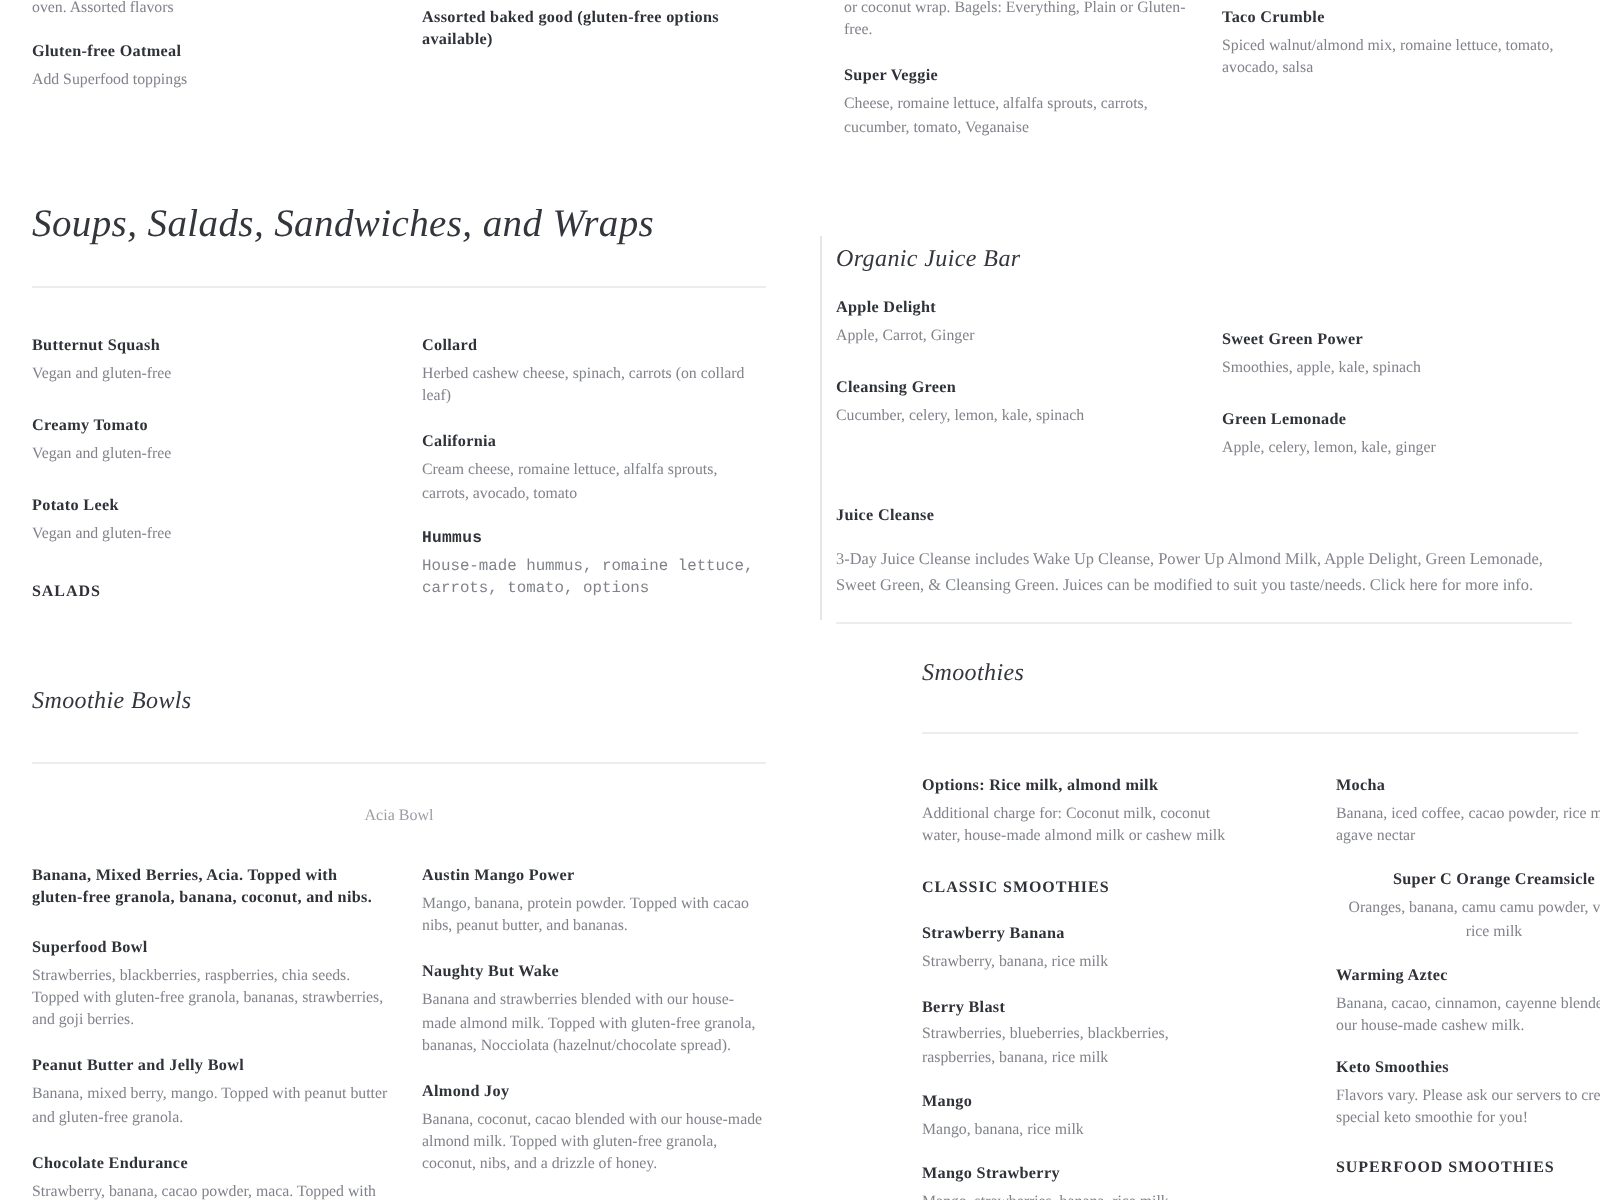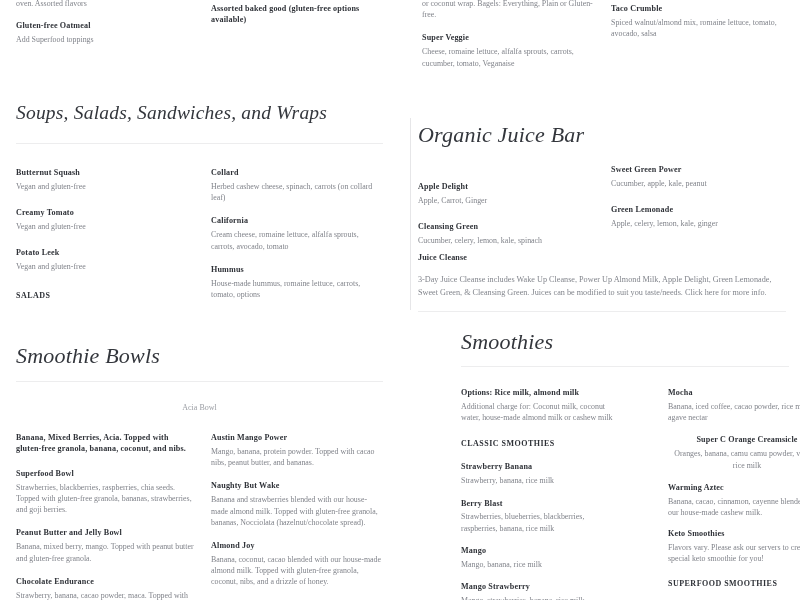--- a/index.html
+++ b/index.html
@@ -25,21 +25,21 @@
   
   .sec-title {
     font-size: 19.5px;
     font-weight: 400;
     letter-spacing: .2px;
     color: #33363c;
     margin: 0;
     white-space: nowrap;
     font-style: italic;
   }
-  .sec-title.small { font-size: 22px; }
+  .sec-title.small { font-size: 12px; }
   .hrule { height: 1px; background: #ededee; width: 100%; }
 
   
   .item { margin-bottom: 11px; }
   .item-name {
     font-size: 8.1px;
     font-weight: bold;
     color: #2f3238;
     line-height: 1.35;
     letter-spacing: .02em;
@@ -137,45 +137,45 @@
 
   <div class="block" style="left:211px; top:168px; width:172px;">
     <div class="item">
       <p class="item-name">Collard</p>
       <p class="item-desc">Herbed cashew cheese, spinach, carrots (on collard leaf)</p>
     </div>
     <div class="item" style="margin-top:13px;">
       <p class="item-name">California</p>
       <p class="item-desc">Cream cheese, romaine lettuce, alfalfa sprouts, carrots, avocado, tomato</p>
     </div>
-    <div class="item" style="margin-top:13px;">
+    <div class="item" style="margin-top:13px;font-family:Liberation Mono, monospace;">
       <p class="item-name">Hummus</p>
       <p class="item-desc">House-made hummus, romaine lettuce, carrots, tomato, options</p>
     </div>
   </div>
 
   <div class="block" style="left:418px; top:122px; width:370px;">
     <h2 class="sec-title small">Organic Juice Bar</h2>
   </div>
 
-  <div class="block" style="left:418px; top:182px; width:175px;">
+  <div class="block" style="left:418px; top:149px; width:175px;">
     <div class="item">
       <p class="item-name">Apple Delight</p>
       <p class="item-desc">Apple, Carrot, Ginger</p>
     </div>
     <div class="item" style="margin-top:16px;">
       <p class="item-name">Cleansing Green</p>
       <p class="item-desc">Cucumber, celery, lemon, kale, spinach</p>
     </div>
   </div>
 
   <div class="block" style="left:611px; top:165px; width:175px;">
     <div class="item">
       <p class="item-name">Sweet Green Power</p>
-      <p class="item-desc">Cucumber, apple, kale, peanut</p>
+      <p class="item-desc">Smoothies, apple, kale, spinach</p>
     </div>
     <div class="item" style="margin-top:16px;">
       <p class="item-name">Green Lemonade</p>
       <p class="item-desc">Apple, celery, lemon, kale, ginger</p>
     </div>
   </div>
 
   <div class="block" style="left:418px; top:253px; width:368px;">
     <p class="item-name" style="margin-bottom:9px;">Juice Cleanse</p>
     <p class="para">3-Day Juice Cleanse includes Wake Up Cleanse, Power Up Almond Milk, Apple Delight, Green Lemonade, Sweet Green, &amp; Cleansing Green. Juices can be modified to suit you taste/needs. Click here for more info.</p>

